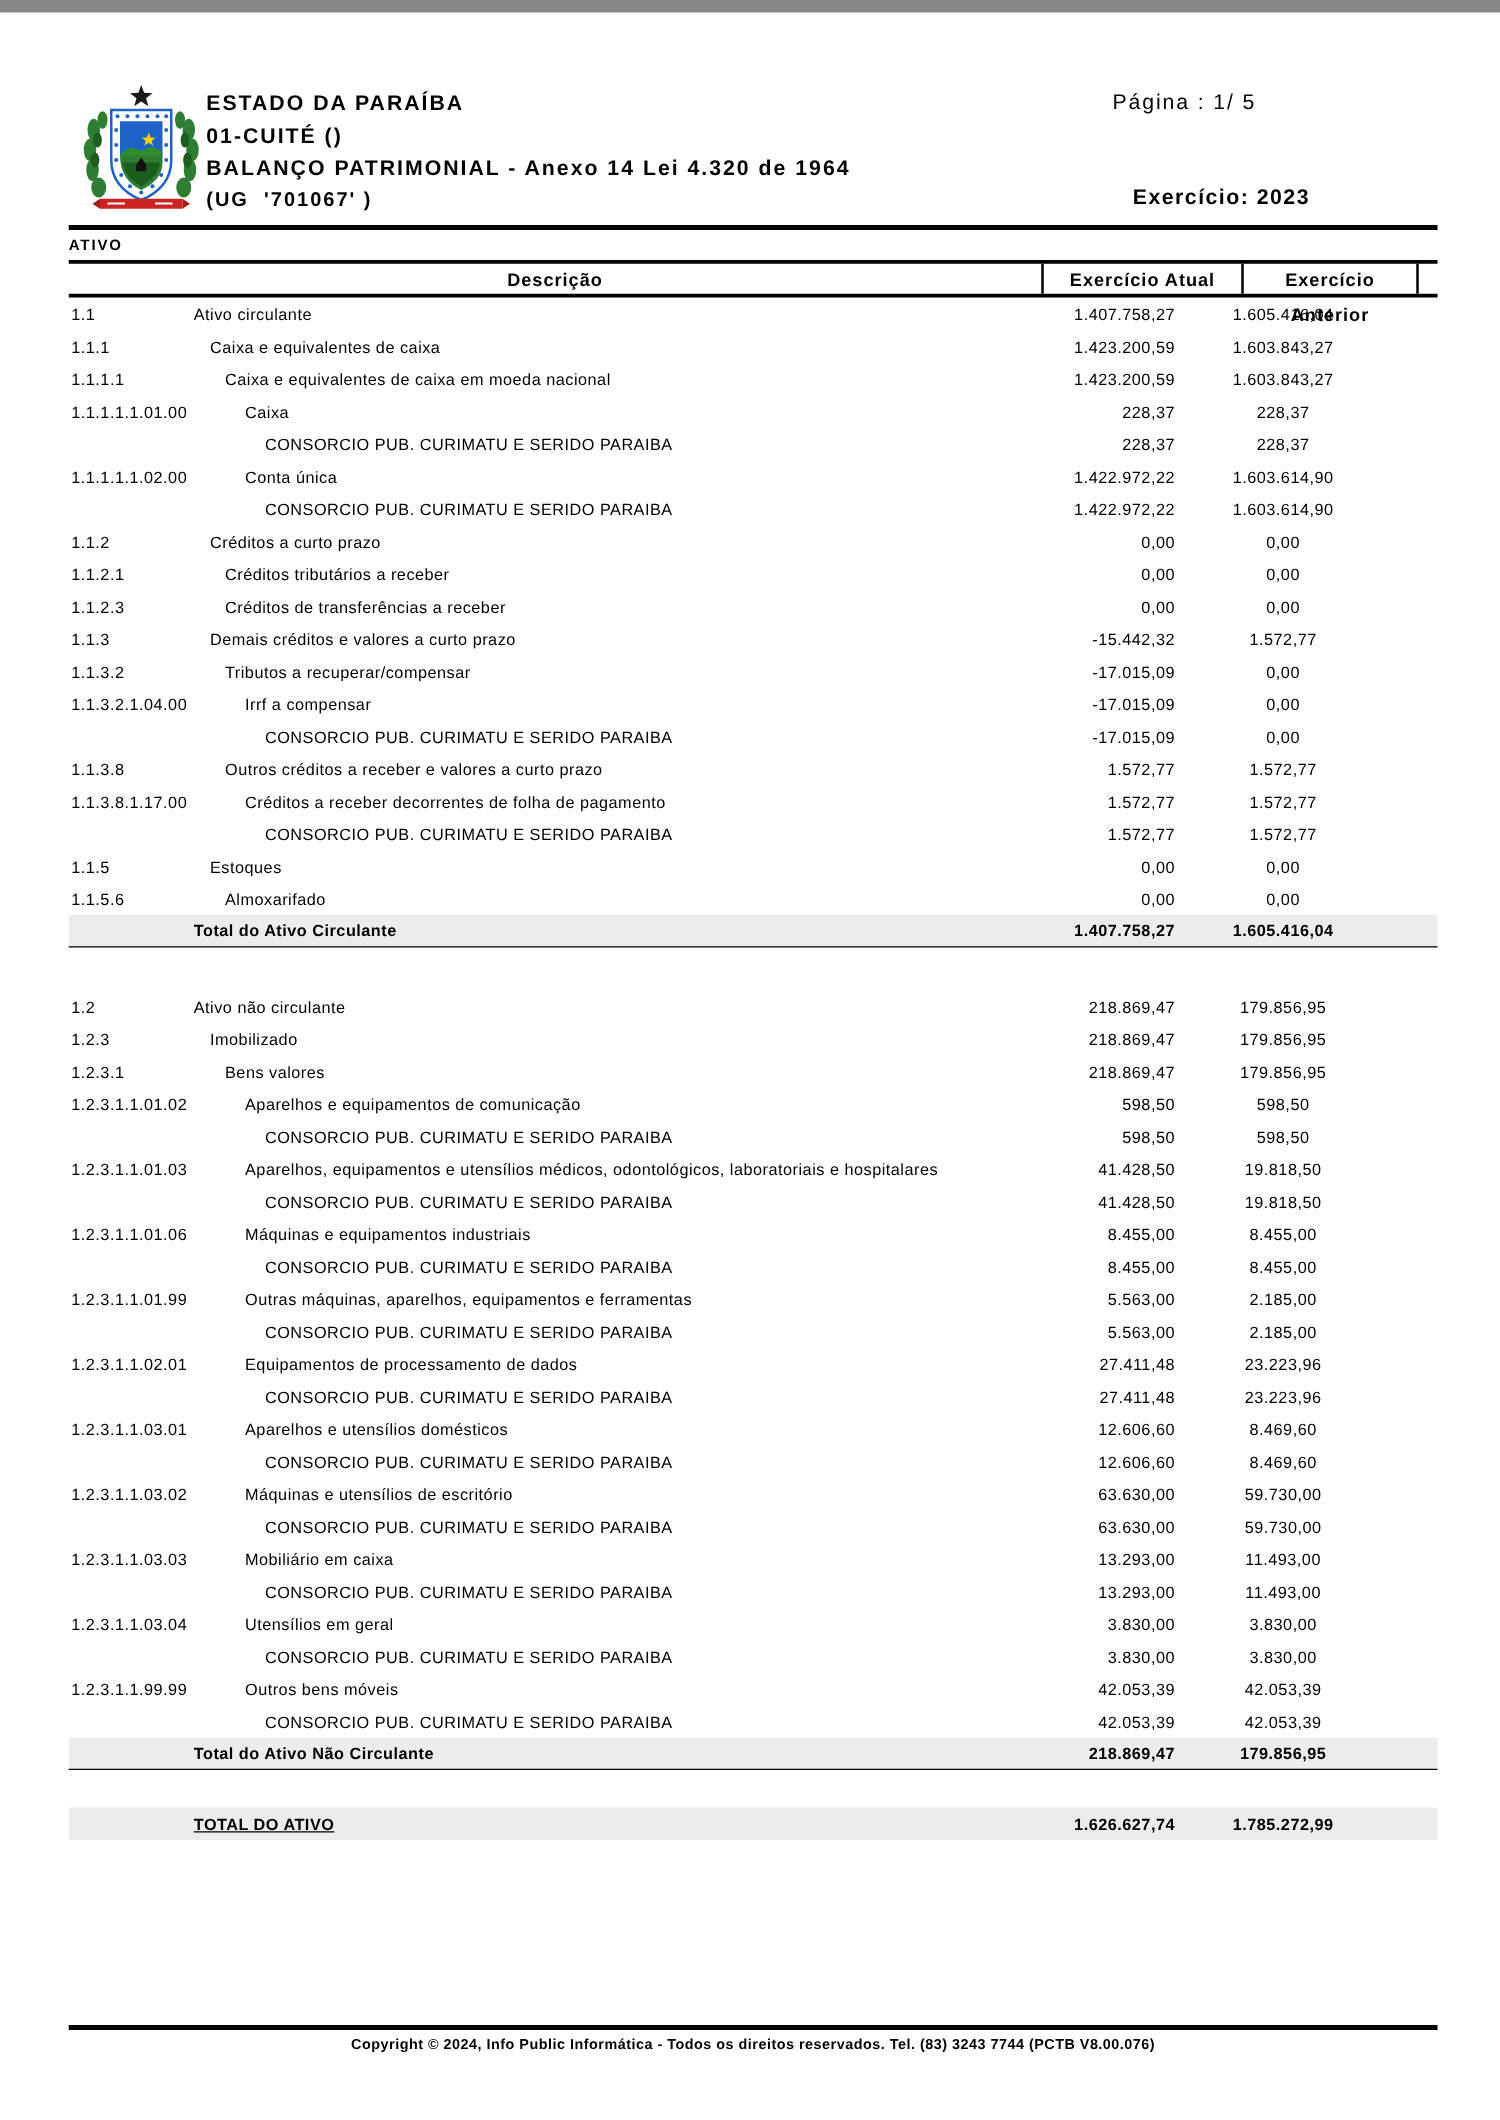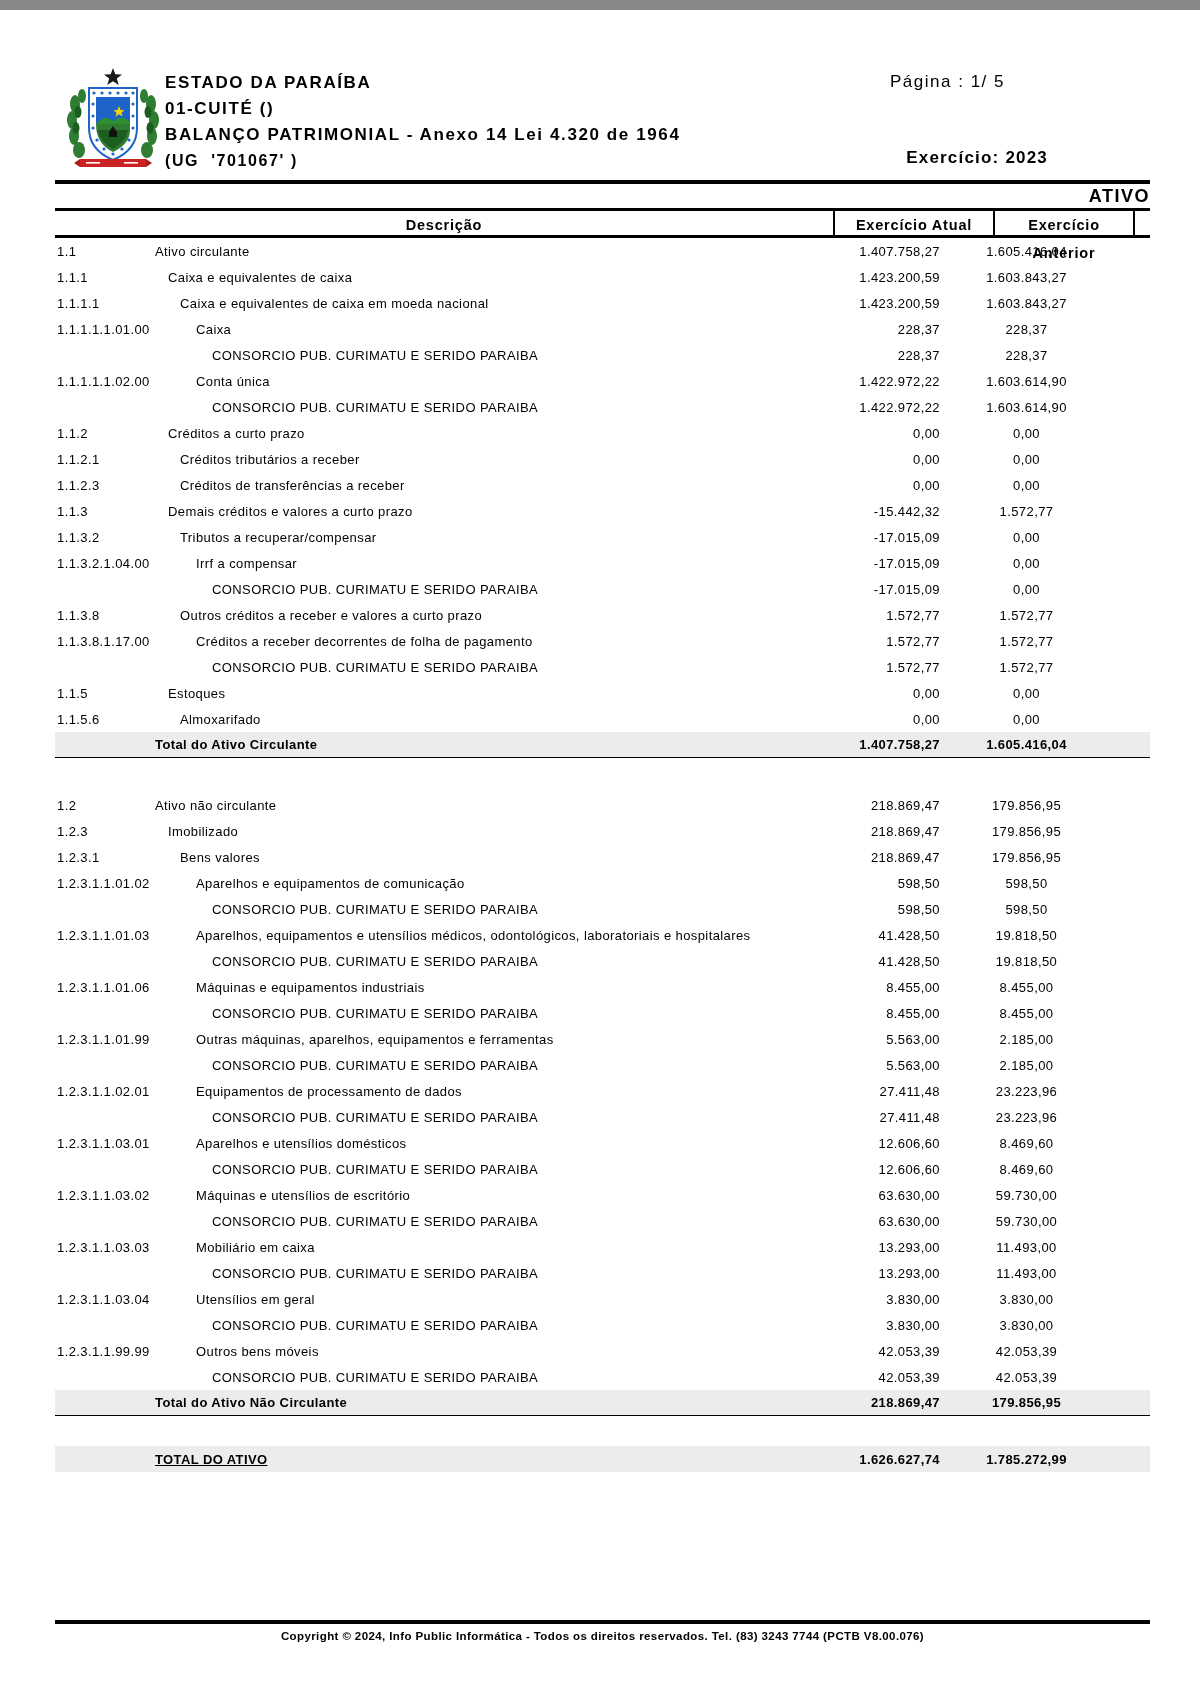--- a/index.html
+++ b/index.html
@@ -13,22 +13,22 @@
   
   .hdr-logo { position:absolute; left:62px; top:56px; width:102px; height:110px; }
   .hdr-titles { position:absolute; left:165px; top:60px; line-height:26px; }
   .hdr-line { font-weight:bold; font-size:17px; letter-spacing:1.6px; white-space:pre; }
   .hdr-line.small { font-size:16px; }
   .hdr-page { position:absolute; top:62px; right:195px; font-size:17px; letter-spacing:1.5px; }
   .hdr-exercicio { position:absolute; top:138px; right:152px; font-size:17px; font-weight:bold; letter-spacing:1.2px; }
 
   
   .table { position:absolute; left:55px; top:170px; width:1095px; border-top:4px solid #000; }
-  .section-title { height:24px; line-height:24px; text-align:right; font-weight:bold;
-                   font-size:18px; letter-spacing:1.5px; }
+  .section-title { height:24px; line-height:24px; text-align:left; font-weight:bold;
+                   font-size:12px; letter-spacing:1.5px; }
   .colhead { display:flex; border-top:3px solid #000; border-bottom:3px solid #000; height:30px; }
   .colhead > span { display:block; line-height:28px; font-weight:bold; font-size:14.5px;
                     letter-spacing:0.8px; text-align:center; }
   .h-desc { width:778px; }
   .h-atual { width:162px; border-left:2px solid #000; border-right:2px solid #000; }
   .h-anterior { width:140px; border-right:2px solid #000; }
 
   .row { display:flex; height:26px; align-items:center; font-size:13px; letter-spacing:0.4px; }
   .c-code { width:97px; padding-left:2px; white-space:nowrap; }
   .c-desc { width:681px; white-space:nowrap; overflow:hidden; }

